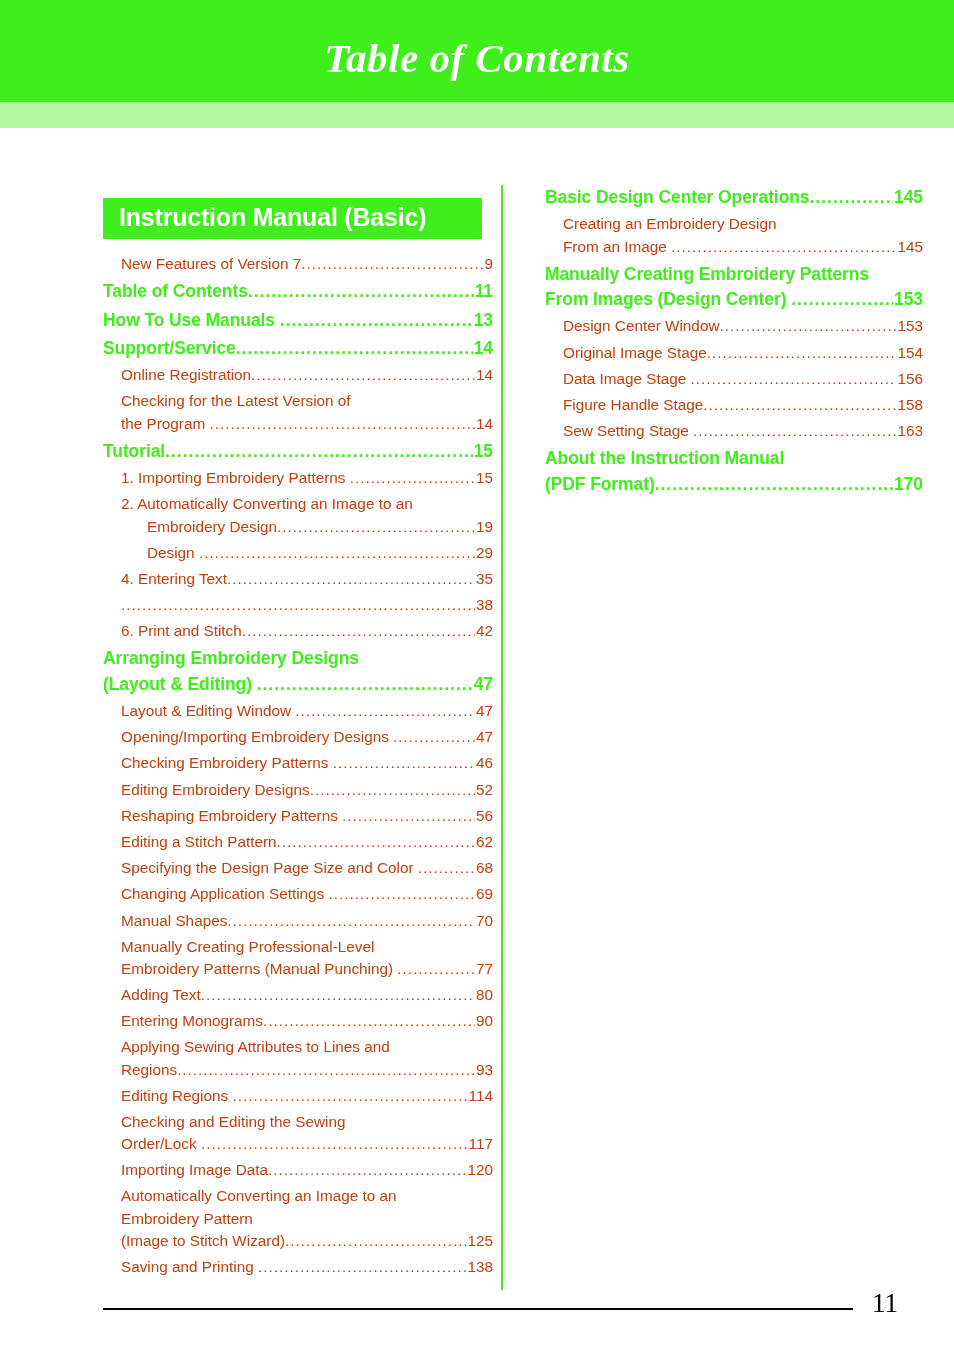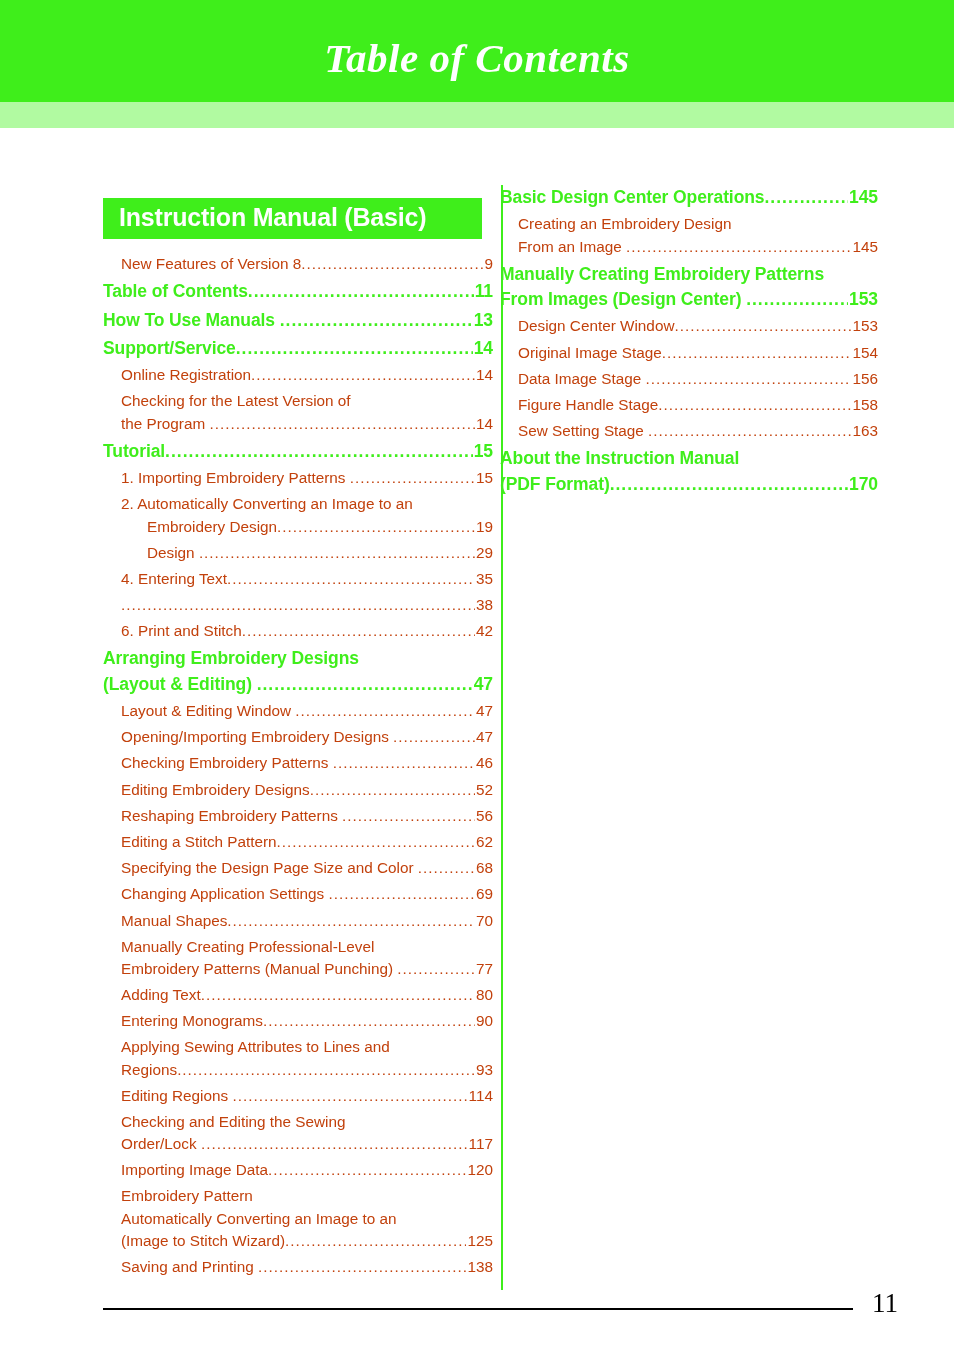--- a/index.html
+++ b/index.html
@@ -56,21 +56,21 @@
     position: absolute;
     left: 0;
     top: 185px;
     width: 954px;
   }
   .col {
     position: absolute;
     top: 0;
   }
   .col-left  { left: 103px; width: 390px; }
-  .col-right { left: 500px; width: 378px; }
+  .col-right { left: 545px; width: 378px; }
 
   .divider {
     position: absolute;
     left: 501px;
     top: 185px;
     width: 2px;
     height: 1105px;
     background: #3FEE1B;
   }
 
@@ -166,21 +166,21 @@
 
 <div class="divider"></div>
 
 <div class="columns">
 
   <div class="col col-left">
     <div class="section-box">Instruction Manual (Basic)</div>
     <div id="left-entries">
         <div class="entry lvl2">
           <div class="row">
-            <span class="txt">New Features of Version 8</span>
+            <span class="txt">New Features of Version 7</span>
             <span class="dots"></span>
             <span class="pg">9</span>
           </div>
         </div>
         <div class="entry lvl1">
           <div class="row">
             <span class="txt">Table of Contents</span>
             <span class="dots"></span>
             <span class="pg">11</span>
           </div>
@@ -380,22 +380,22 @@
           </div>
         </div>
         <div class="entry lvl2">
           <div class="row">
             <span class="txt">Importing Image Data</span>
             <span class="dots"></span>
             <span class="pg">120</span>
           </div>
         </div>
         <div class="entry lvl2">
+          <div class="wrapline">Automatically Converting an Image to an</div>
           <div class="wrapline">Embroidery Pattern</div>
-          <div class="wrapline">Automatically Converting an Image to an</div>
           <div class="row">
             <span class="txt">(Image to Stitch Wizard)</span>
             <span class="dots"></span>
             <span class="pg">125</span>
           </div>
         </div>
         <div class="entry lvl2">
           <div class="row">
             <span class="txt">Saving and Printing </span>
             <span class="dots"></span>

